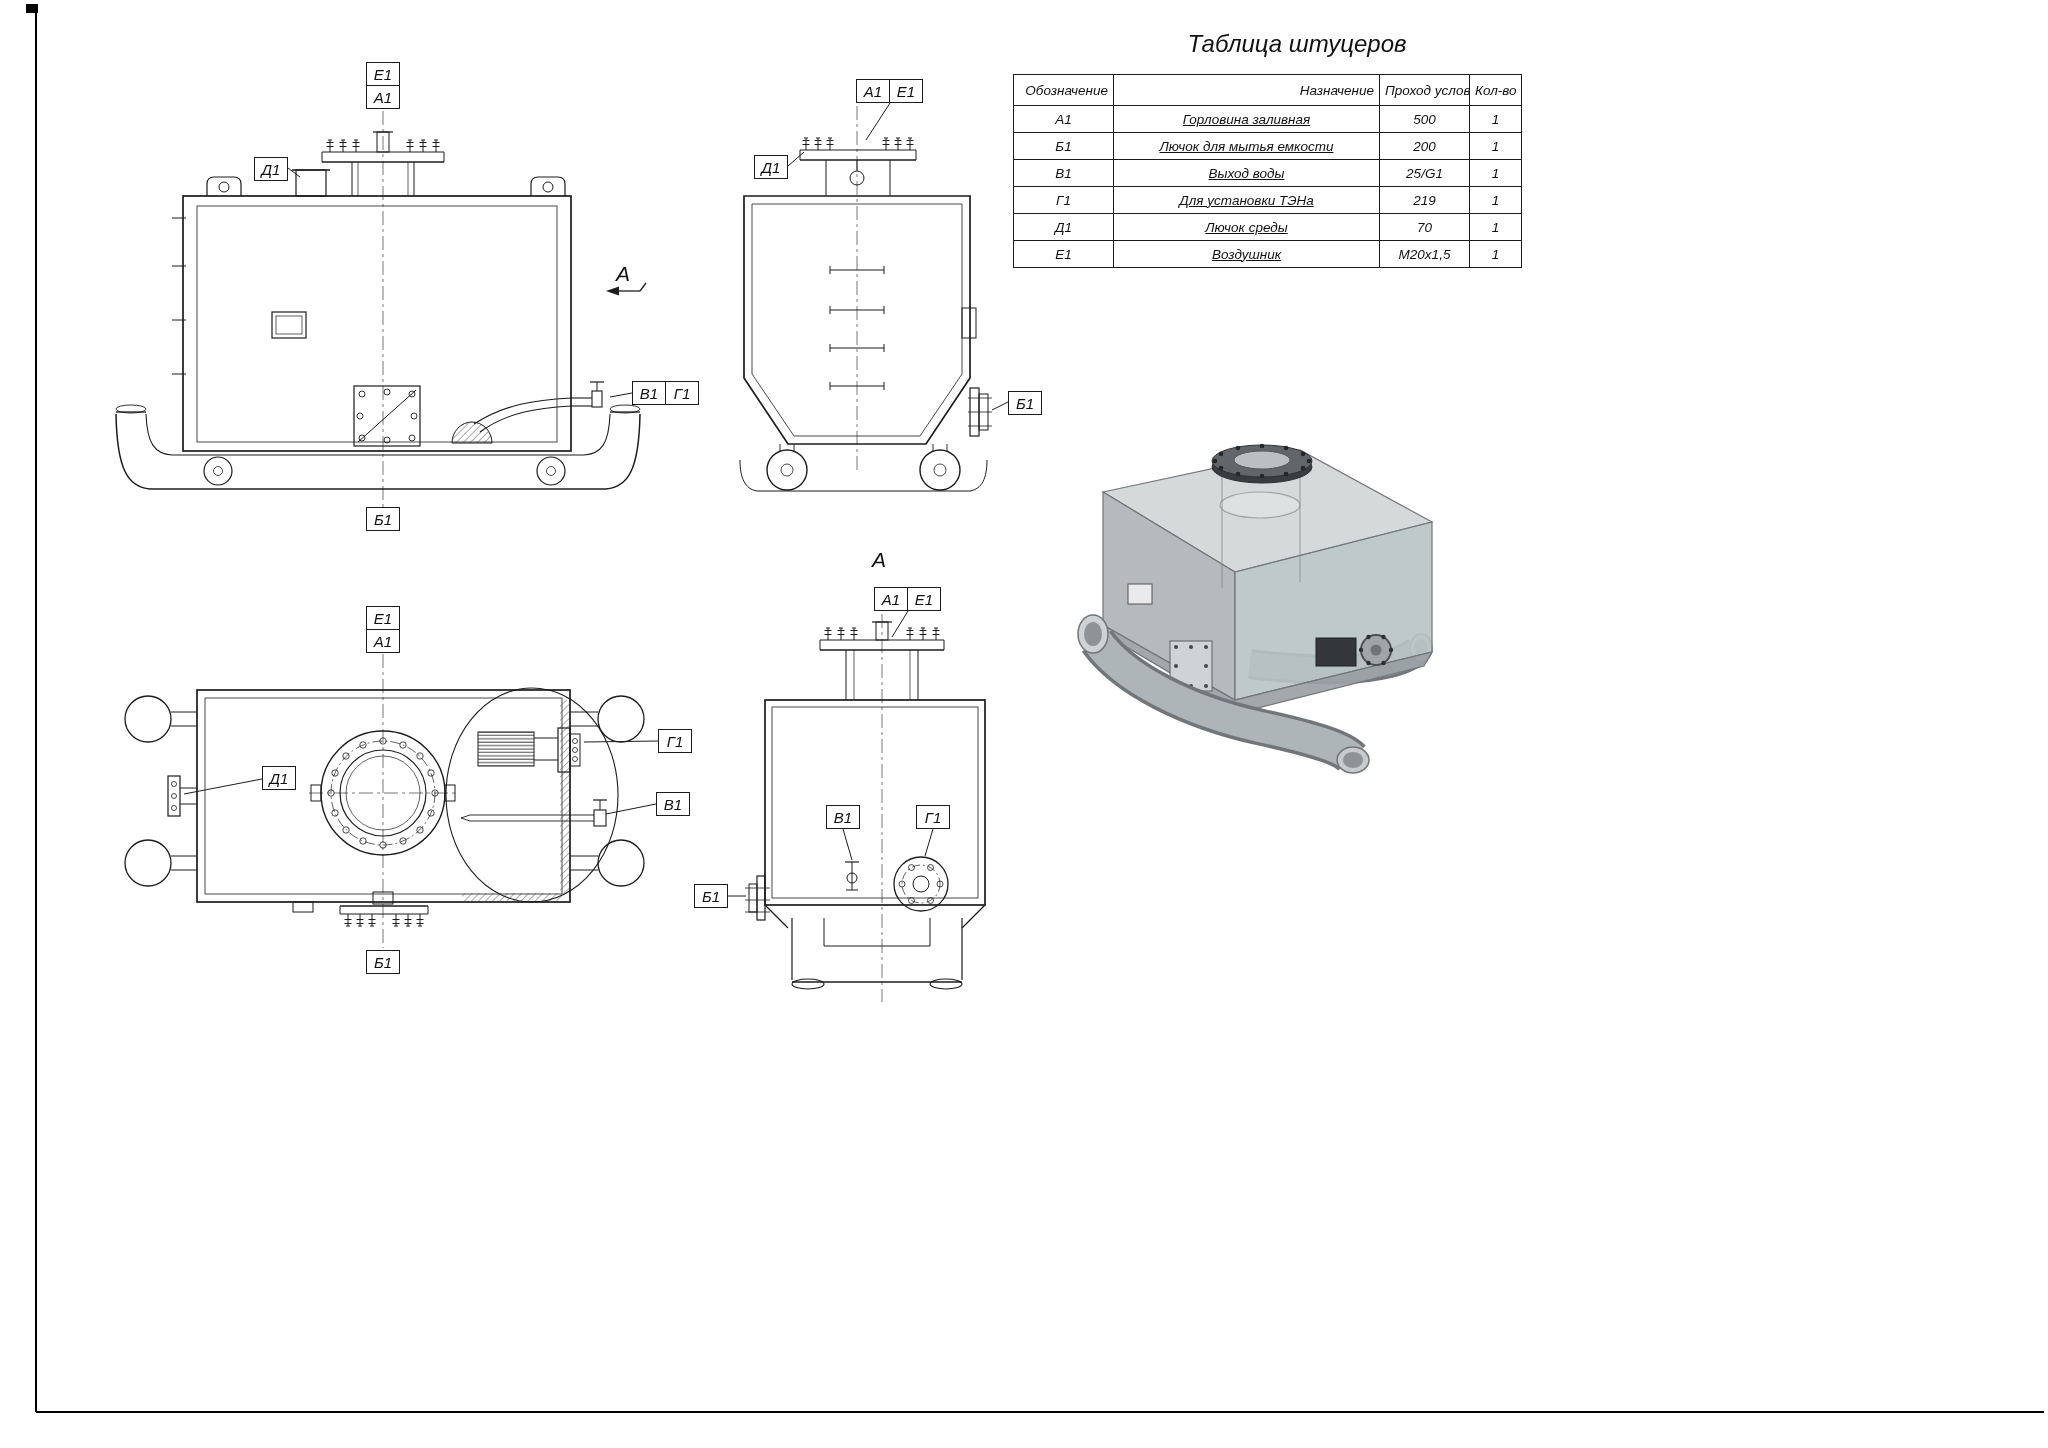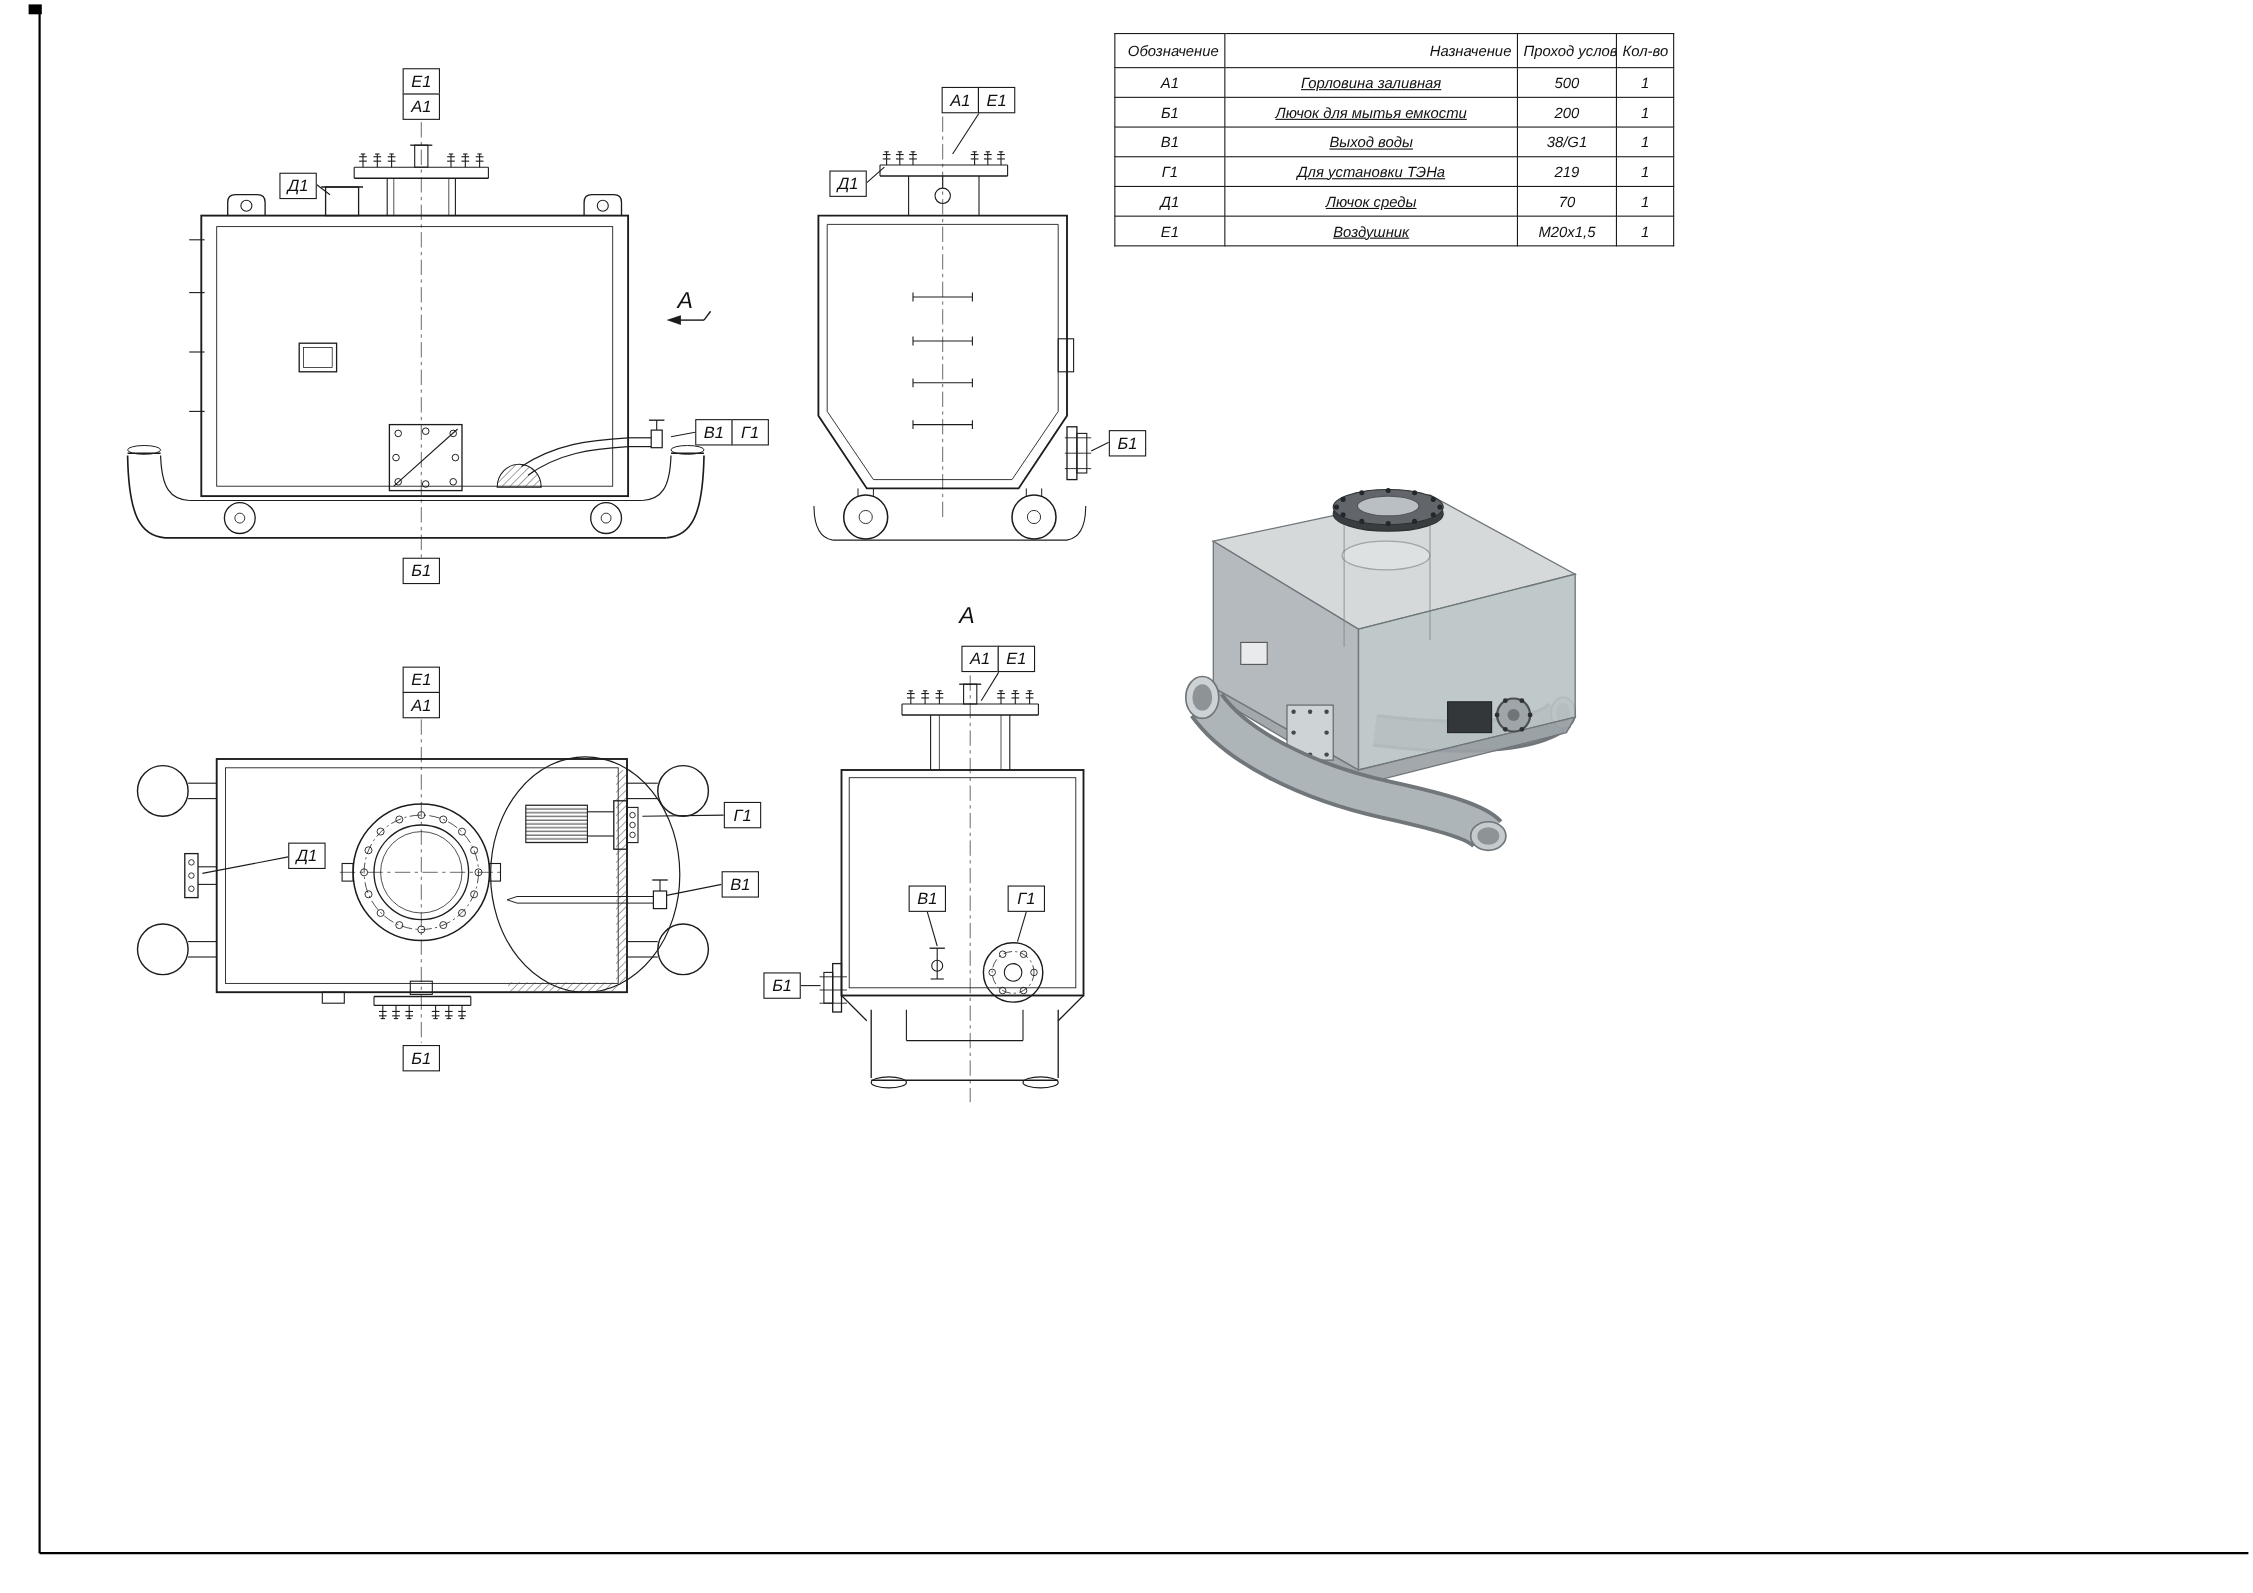--- a/index.html
+++ b/index.html
@@ -478,20 +478,21 @@
 <div class="callout" style="left:366px;top:950px">Б1</div>
 
 <div class="view-letter" style="left:872px;top:548px">А</div>
 <div class="callout" style="left:874px;top:587px">А1</div>
 <div class="callout" style="left:907px;top:587px">Е1</div>
 <div class="callout" style="left:826px;top:805px">В1</div>
 <div class="callout" style="left:916px;top:805px">Г1</div>
 <div class="callout" style="left:694px;top:884px">Б1</div>
 
 <div class="fitting-table-wrap">
+  <div class="table-title">Таблица штуцеров</div>
   <table class="fittings">
     <colgroup>
           <col style="width:100px">
           <col style="width:266px">
           <col style="width:90px">
           <col style="width:52px">
         </colgroup>
     <thead>
       <tr>
         <th>Обозначение</th>
@@ -510,21 +511,21 @@
       </tr>
       <tr>
         <td>Б1</td>
         <td class="c-purpose">Лючок для мытья емкости</td>
         <td>200</td>
         <td>1</td>
       </tr>
       <tr>
         <td>В1</td>
         <td class="c-purpose">Выход воды</td>
-        <td>38/G1</td>
+        <td>25/G1</td>
         <td>1</td>
       </tr>
       <tr>
         <td>Г1</td>
         <td class="c-purpose">Для установки ТЭНа</td>
         <td>219</td>
         <td>1</td>
       </tr>
       <tr>
         <td>Д1</td>

